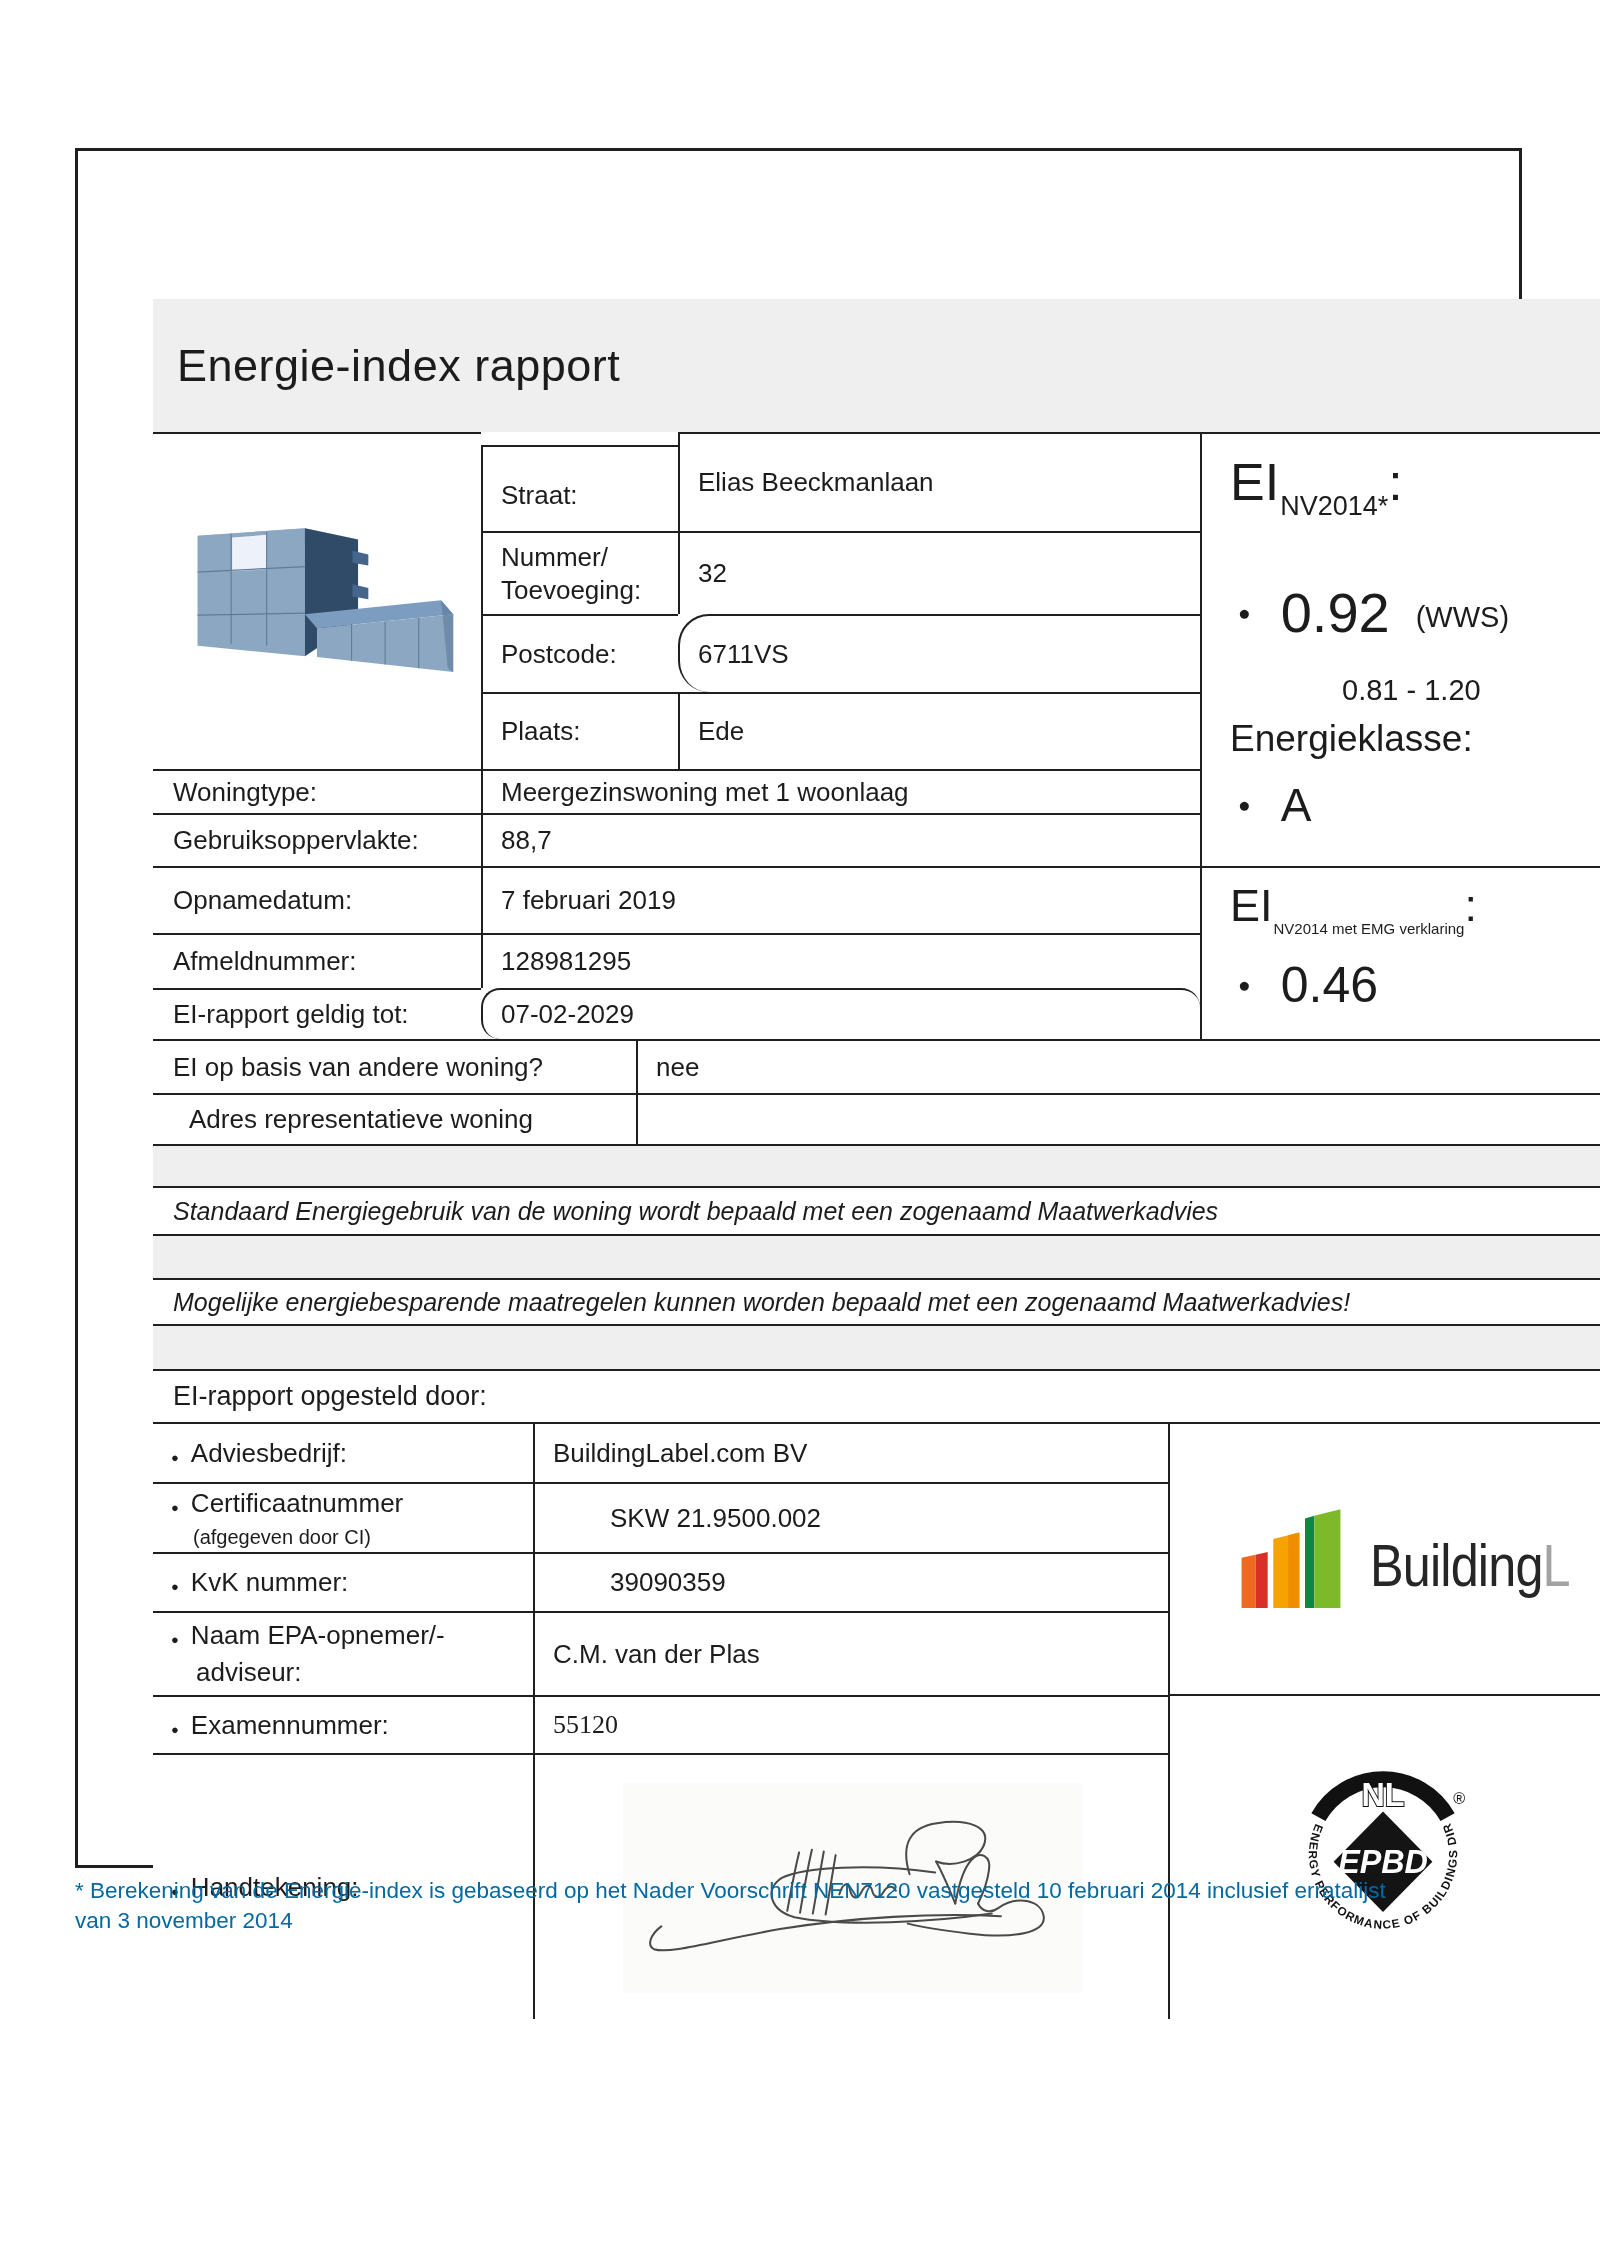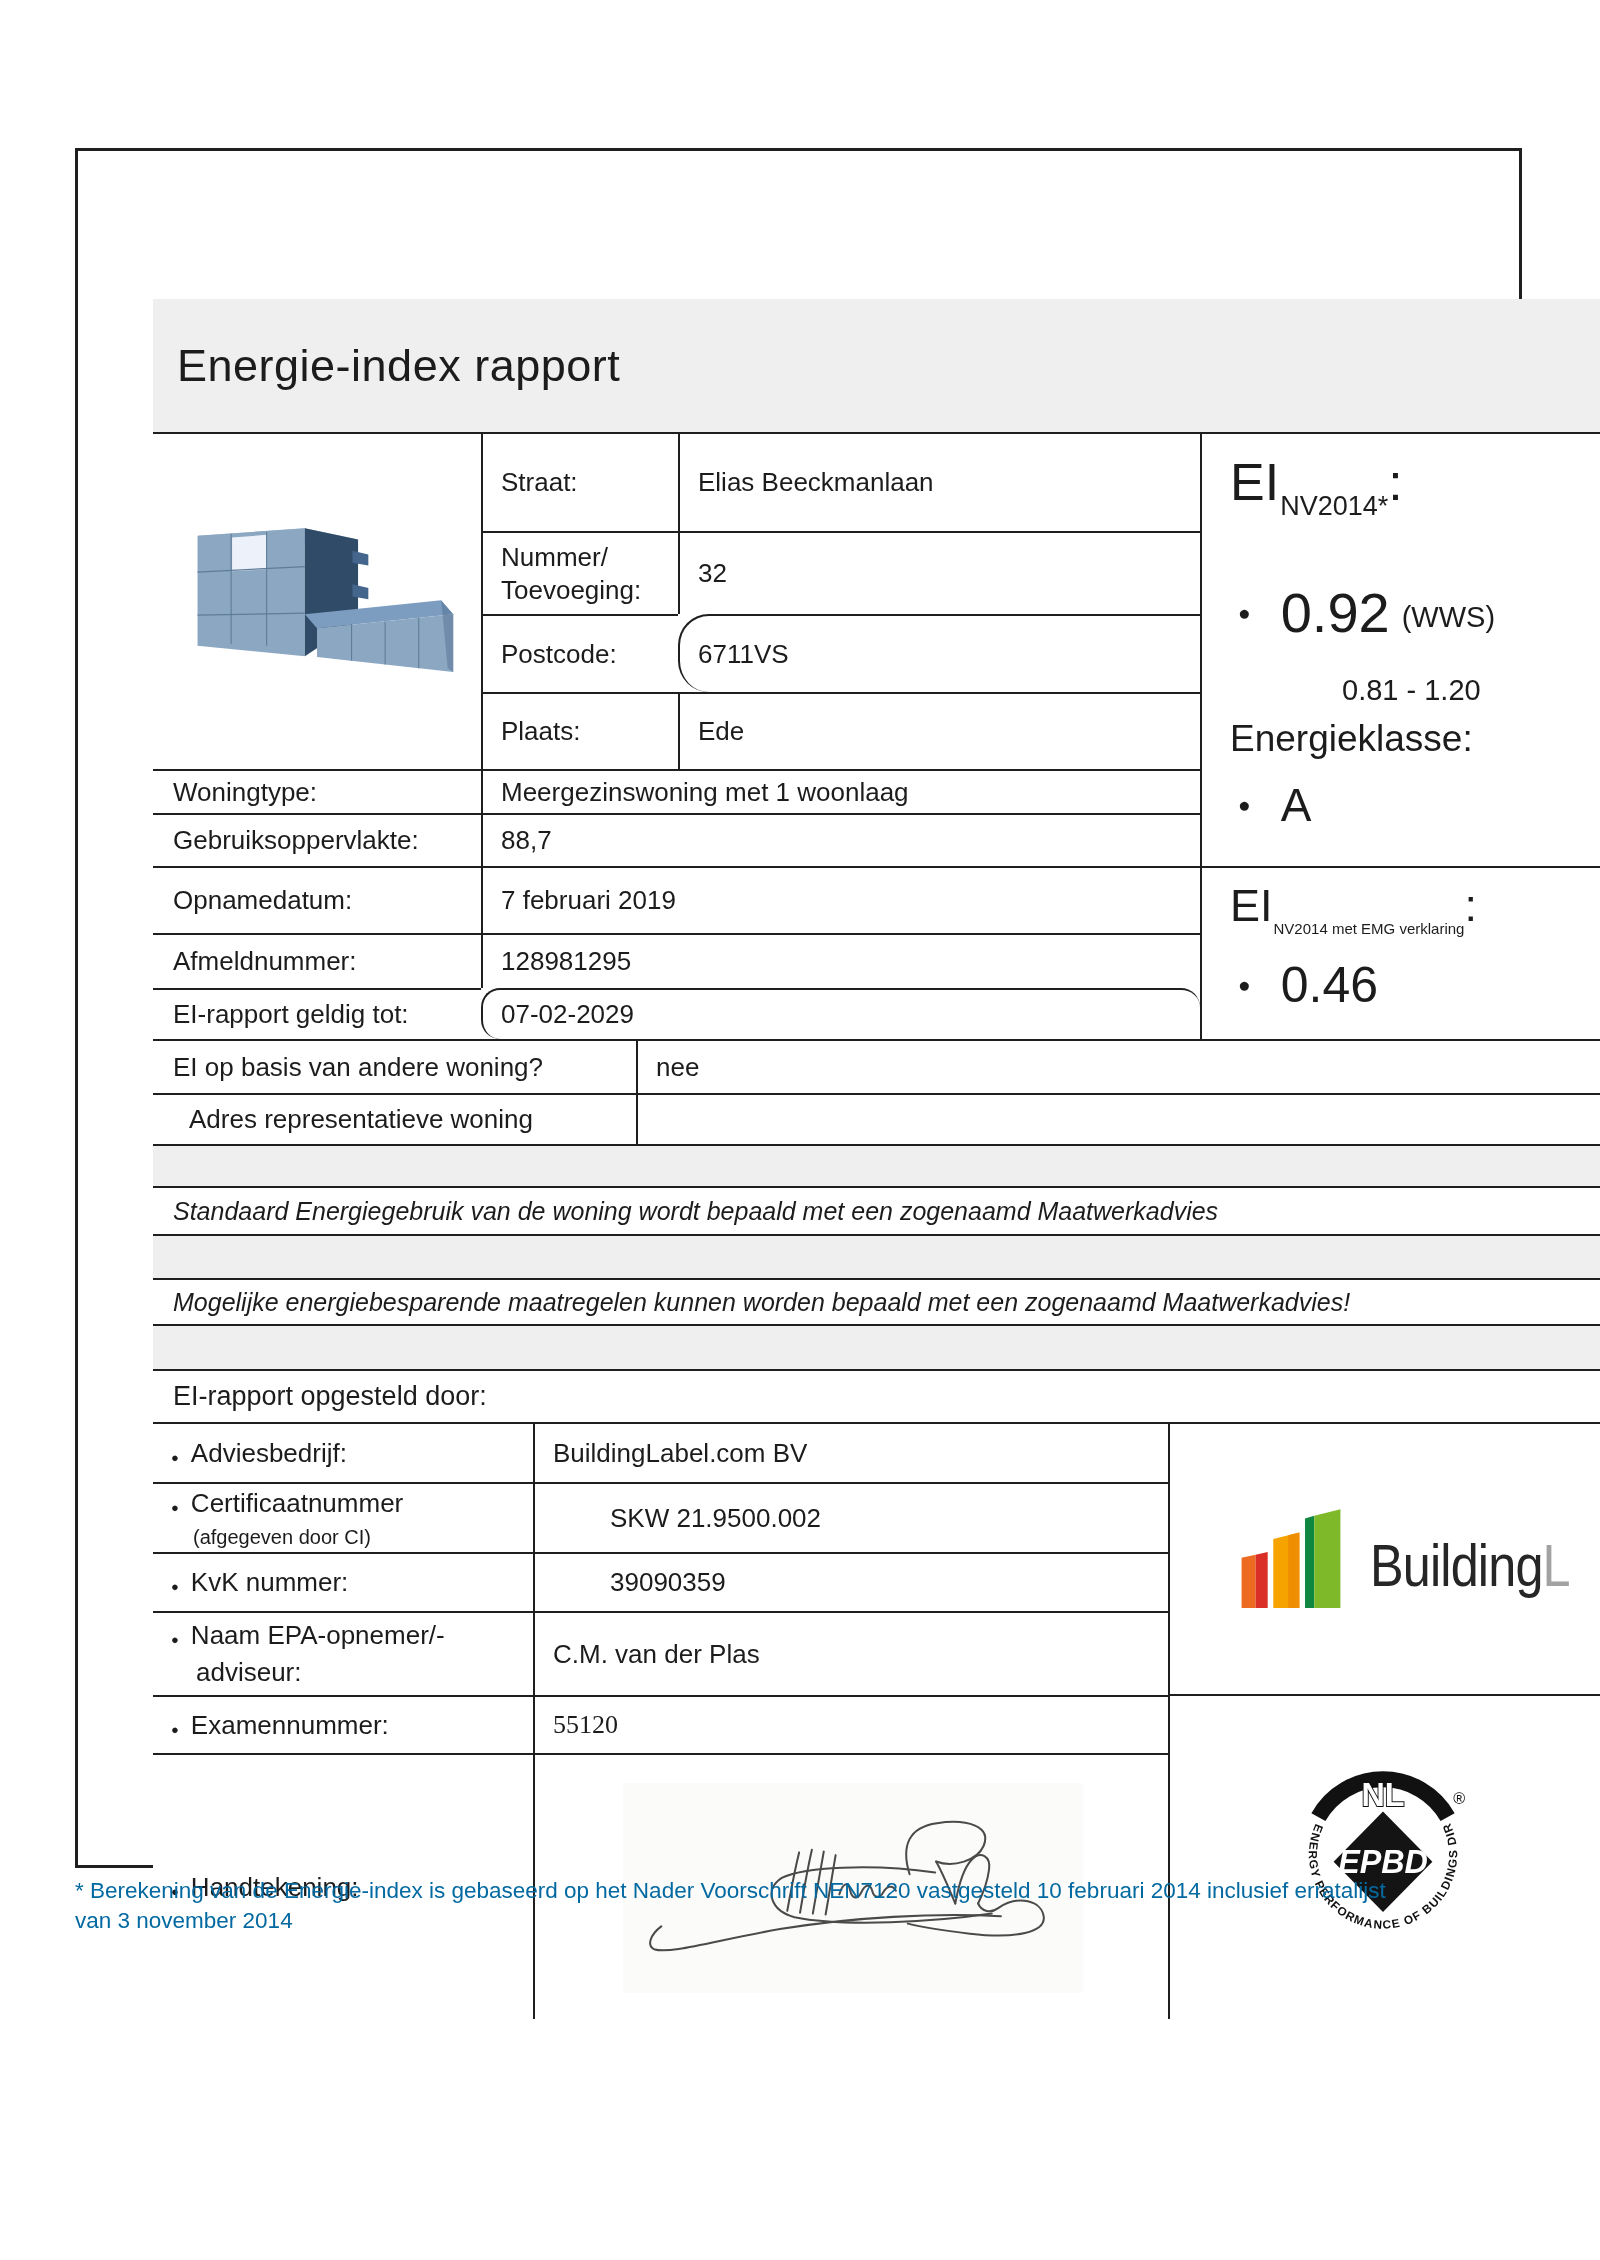--- a/index.html
+++ b/index.html
@@ -21,21 +21,21 @@
   .bullet{font-size:13px;margin:0 12px 0 0;flex:0 0 auto;}
   .bl-lbl{font-size:26px;padding-left:18px;}
   .sub-lbl{font-size:20px;padding-left:40px;line-height:26px;}
   .pad-extra{padding-left:75px;}
   .ei-panel{display:block;position:absolute;}
   .ei-head{position:absolute;left:28px;top:18px;font-size:52px;white-space:nowrap;}
   .ei-sub{font-size:27px;position:relative;top:15px;margin-left:1px;}
   .ei-row{position:absolute;display:flex;align-items:center;}
   .big-bullet{font-size:21px;margin-right:30px;}
   .ei-value{font-size:56px;}
-  .ei-suffix{font-size:29px;margin-left:12px;margin-top:10px;}
+  .ei-suffix{font-size:29px;margin-left:26px;margin-top:10px;}
   .ei-range{position:absolute;left:140px;top:240px;font-size:29px;}
   .ei-klasse{position:absolute;left:28px;top:284px;font-size:37px;}
   .ei-a{font-size:46px;}
   .emg-head{position:absolute;left:28px;top:12px;font-size:45px;white-space:nowrap;}
   .emg-sub{font-size:15px;position:relative;top:13px;margin-left:1px;}
   .emg-value{font-size:50px;}
   .logo-wrap{display:flex;align-items:flex-end;position:absolute;left:66px;top:74px;}
   .bl-text{font-size:60px;line-height:1;margin-left:24px;margin-bottom:12px;white-space:nowrap;transform:scaleX(0.84);transform-origin:left bottom;letter-spacing:-1px;color:#262626;}
   .bl-suffix{color:#a2a2a2;}
   .footnote{position:absolute;left:75px;top:1876px;width:1330px;font-size:22.5px;line-height:30px;color:#0369a1;}
@@ -64,21 +64,21 @@
       <line x1="96" y1="30" x2="96" y2="152" stroke="#5f7c99" stroke-width="1.2"></line>
       <polygon points="137,118 283,103 296,118 150,133" fill="#7d9dc0"></polygon>
       <polygon points="150,133 296,118 296,180 150,164" fill="#8ca7c2"></polygon>
       <polygon points="283,103 296,118 296,180 290,176" fill="#3d5c7d" opacity="0.35"></polygon>
       <line x1="187" y1="129" x2="187" y2="168" stroke="#5f7c99" stroke-width="1.2"></line>
       <line x1="223" y1="126" x2="223" y2="172" stroke="#5f7c99" stroke-width="1.2"></line>
       <line x1="259" y1="122" x2="259" y2="176" stroke="#5f7c99" stroke-width="1.2"></line>
     </svg>
   </div>
 
-  <div class="cell" style="left:403px;top:281px;width:218px;height:99px;">
+  <div class="cell" style="left:403px;top:294px;width:218px;height:99px;">
     <span class="lbl2">Straat:</span>
   </div>
   <div class="cell" style="left:600px;top:281px;width:522px;height:99px;">
     <span class="val">Elias Beeckmanlaan</span>
   </div>
 
   <div class="cell two-line" style="left:403px;top:380px;width:197px;height:83px;">
     <span class="lbl2">Nummer/</span>
     <span class="lbl2">Toevoeging:</span>
   </div>

